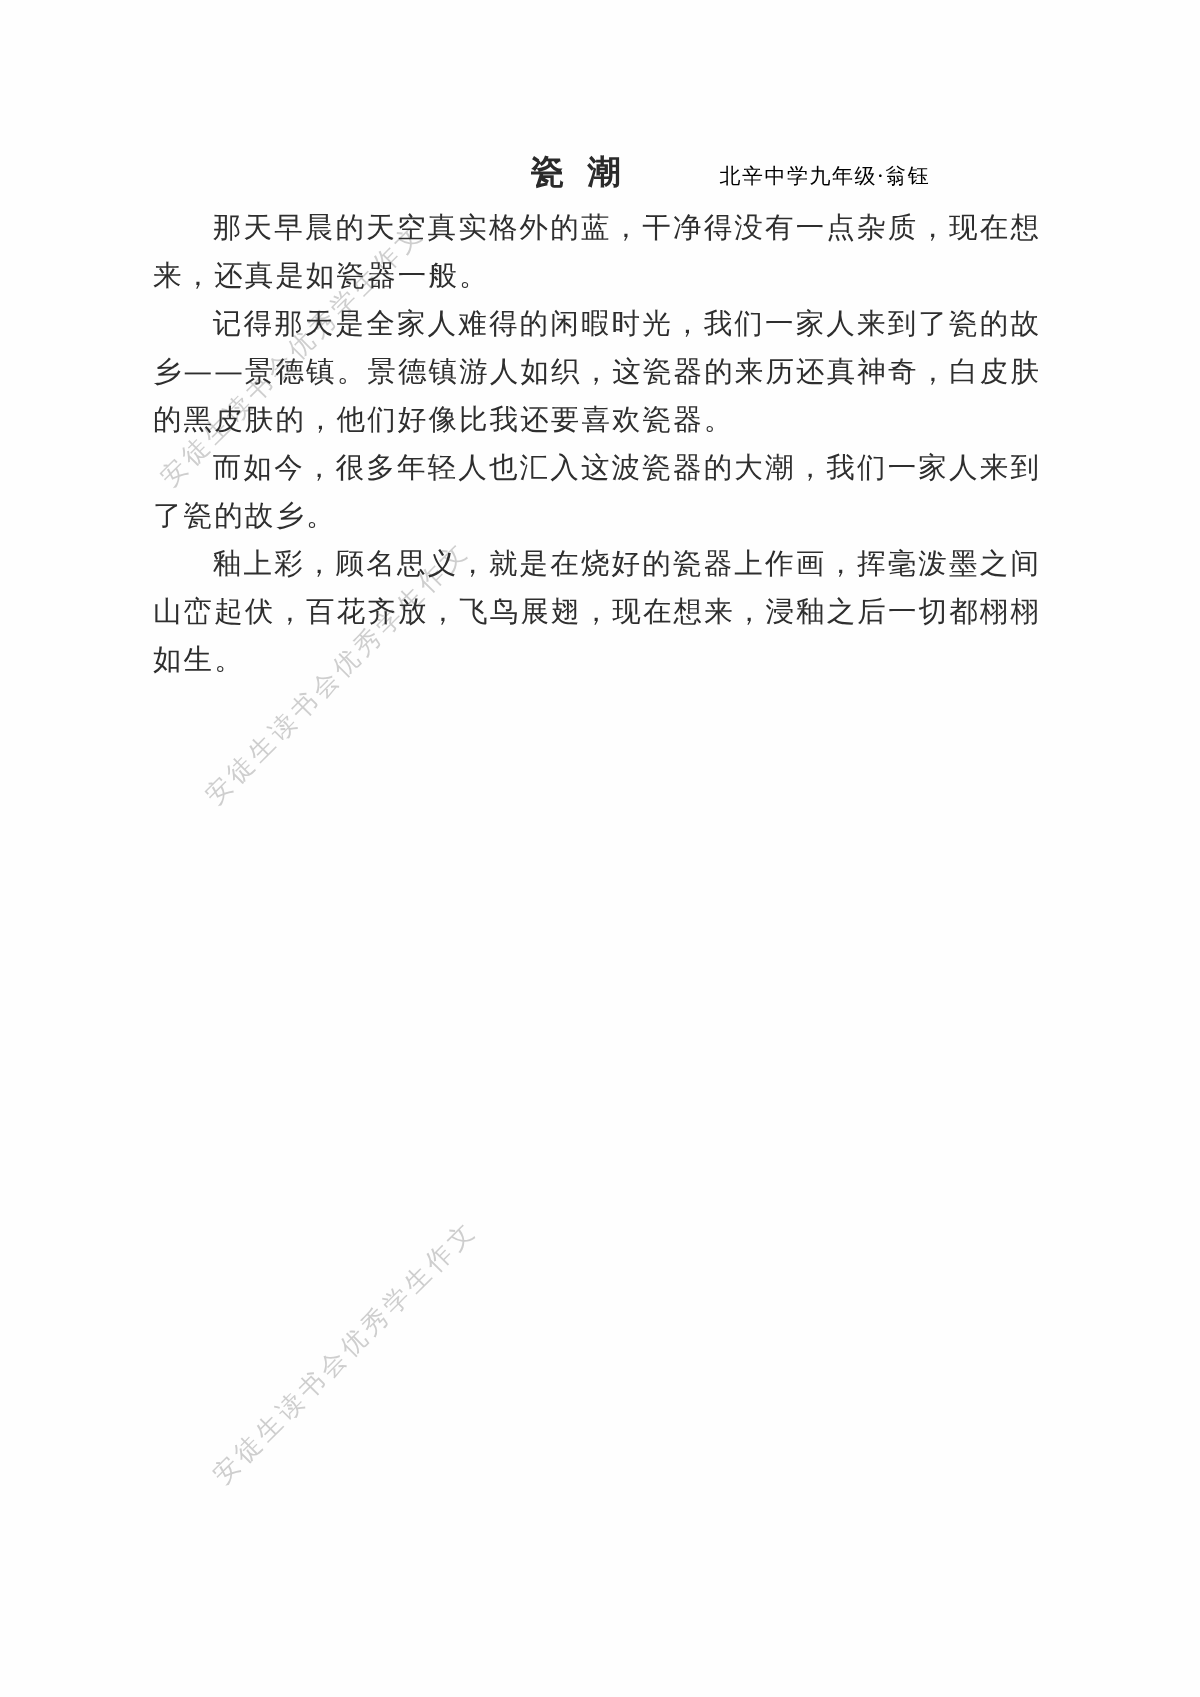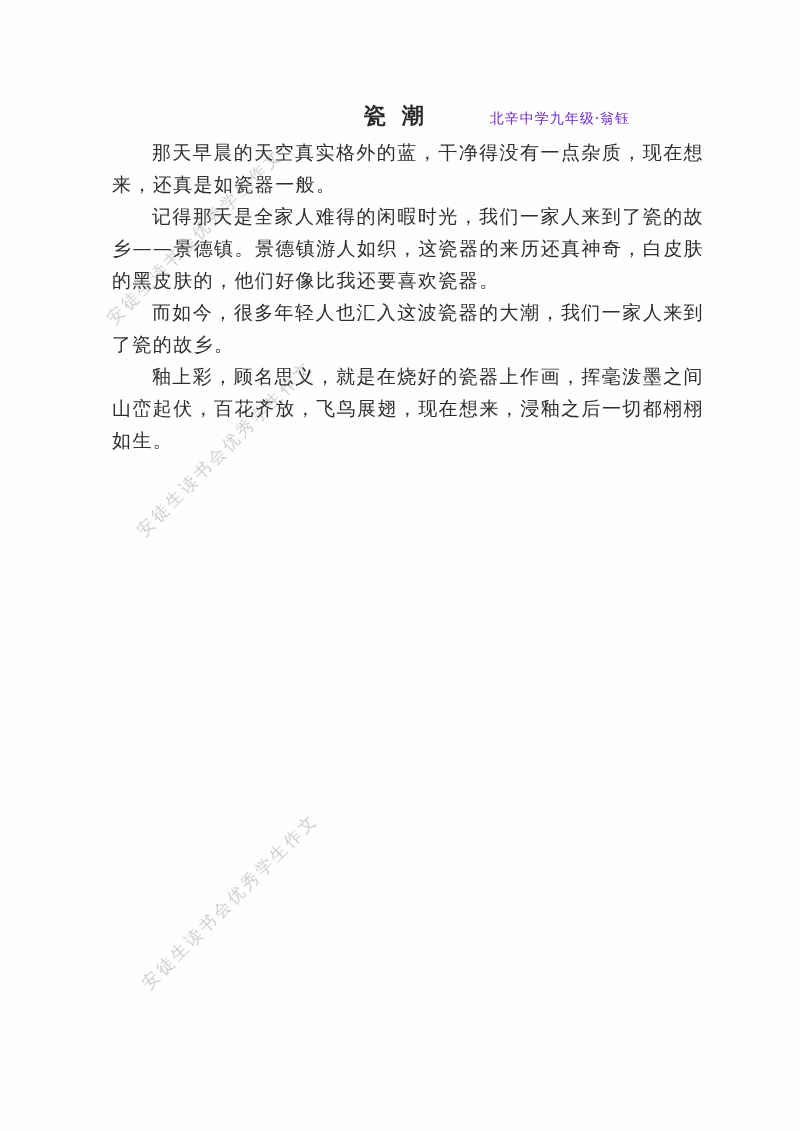--- a/index.html
+++ b/index.html
@@ -28,21 +28,21 @@
     transform-origin: center center;
     z-index: 1;
     pointer-events: none;
     user-select: none;
   }
   .wm-1 { left: 75px;  top: 225px; }
   .wm-2 { left: 105px; top: 437px; }
   .wm-3 { left: 110px; top: 890px; }
   .content {
     position: absolute;
-    left: 112px;
+    left: 102px;
     top: 98px;
     width: 592px;
     z-index: 2;
   }
   .title-row {
     display: flex;
     align-items: baseline;
     height: 34px;
     line-height: 34px;
     margin-bottom: 4px;
@@ -52,21 +52,21 @@
     font-size: 22px;
     font-weight: 600;
     letter-spacing: 4px;
     color: #2a2a2a;
     white-space: nowrap;
   }
   .essay-byline {
     margin-left: 62px;
     font-size: 14px;
     letter-spacing: 1px;
-    color: #6d28d9;
+    color: #000000;
     white-space: nowrap;
   }
   .para {
     margin: 0;
     font-size: 19px;
     line-height: 32px;
     letter-spacing: 1.4px;
     text-align: justify;
     text-justify: inter-ideograph;
     text-indent: 2.1em;

